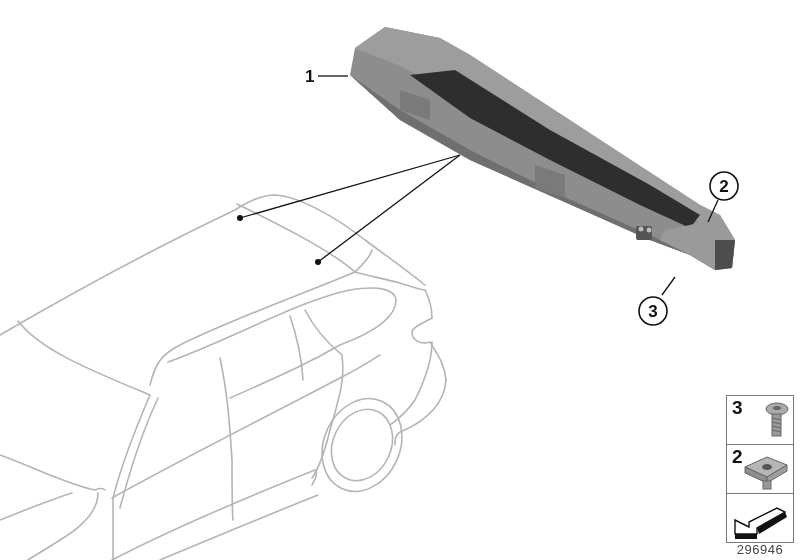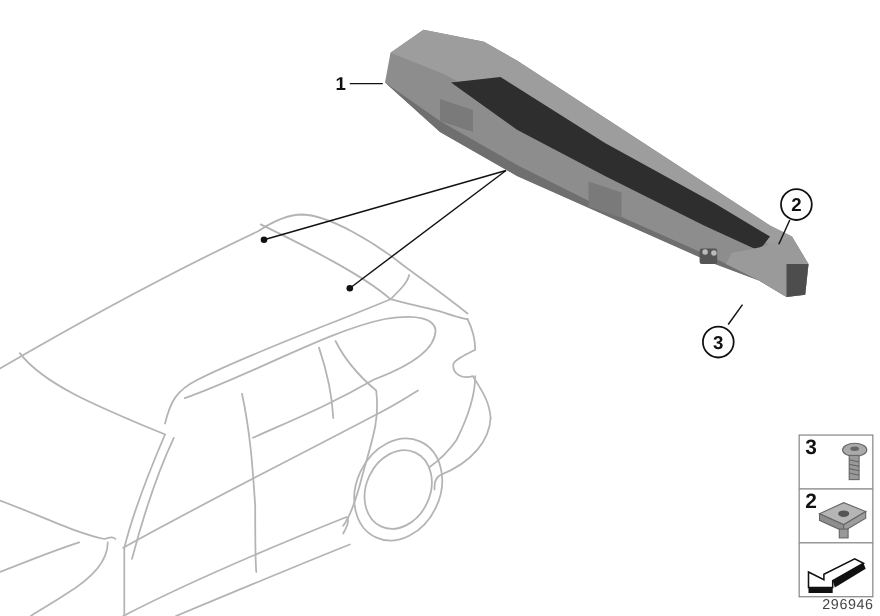--- a/index.html
+++ b/index.html
@@ -9,21 +9,21 @@
     .car { fill: none; stroke: #b4b4b4; stroke-width: 1.6; stroke-linecap: round; stroke-linejoin: round; }
     .leader { fill: none; stroke: #111; stroke-width: 1.3; }
     .callout-num { font-family: "Liberation Sans", sans-serif; font-weight: bold; font-size: 17px; fill: #111; }
     .callout-circle { fill: #fff; stroke: #111; stroke-width: 1.6; }
     .legend { position: absolute; left: 726px; top: 395px; width: 68px; }
     .legend-cell { position: relative; width: 68px; height: 50px; border: 1px solid #7a7a7a;
                    box-sizing: border-box; background: #fff; margin-top: -1px; }
     .legend-cell:first-child { margin-top: 0; }
     .legend-num { position: absolute; left: 5px; top: 1px; font-weight: bold; font-size: 19px; color: #111; }
     .legend-cell svg { position: absolute; left: 0; top: 0; }
-    .diagram-id { position: absolute; left: 726px; top: 542px; width: 68px; text-align: right;
+    .diagram-id { position: absolute; left: 726px; top: 542px; width: 68px; text-align: center;
                   font-size: 13px; color: #444; letter-spacing: 0.5px; }
   </style>
 </head>
 <body>
 
 <svg id="diagram" width="800" height="560" viewBox="0 0 800 560" xmlns="http://www.w3.org/2000/svg">
 
   <g>
 
     <path class="car" d="M0,335 C60,300 140,255 235,210 C250,200 265,195 275,195 C300,196 340,220 365,240 C385,255 400,265 425,285"></path>

